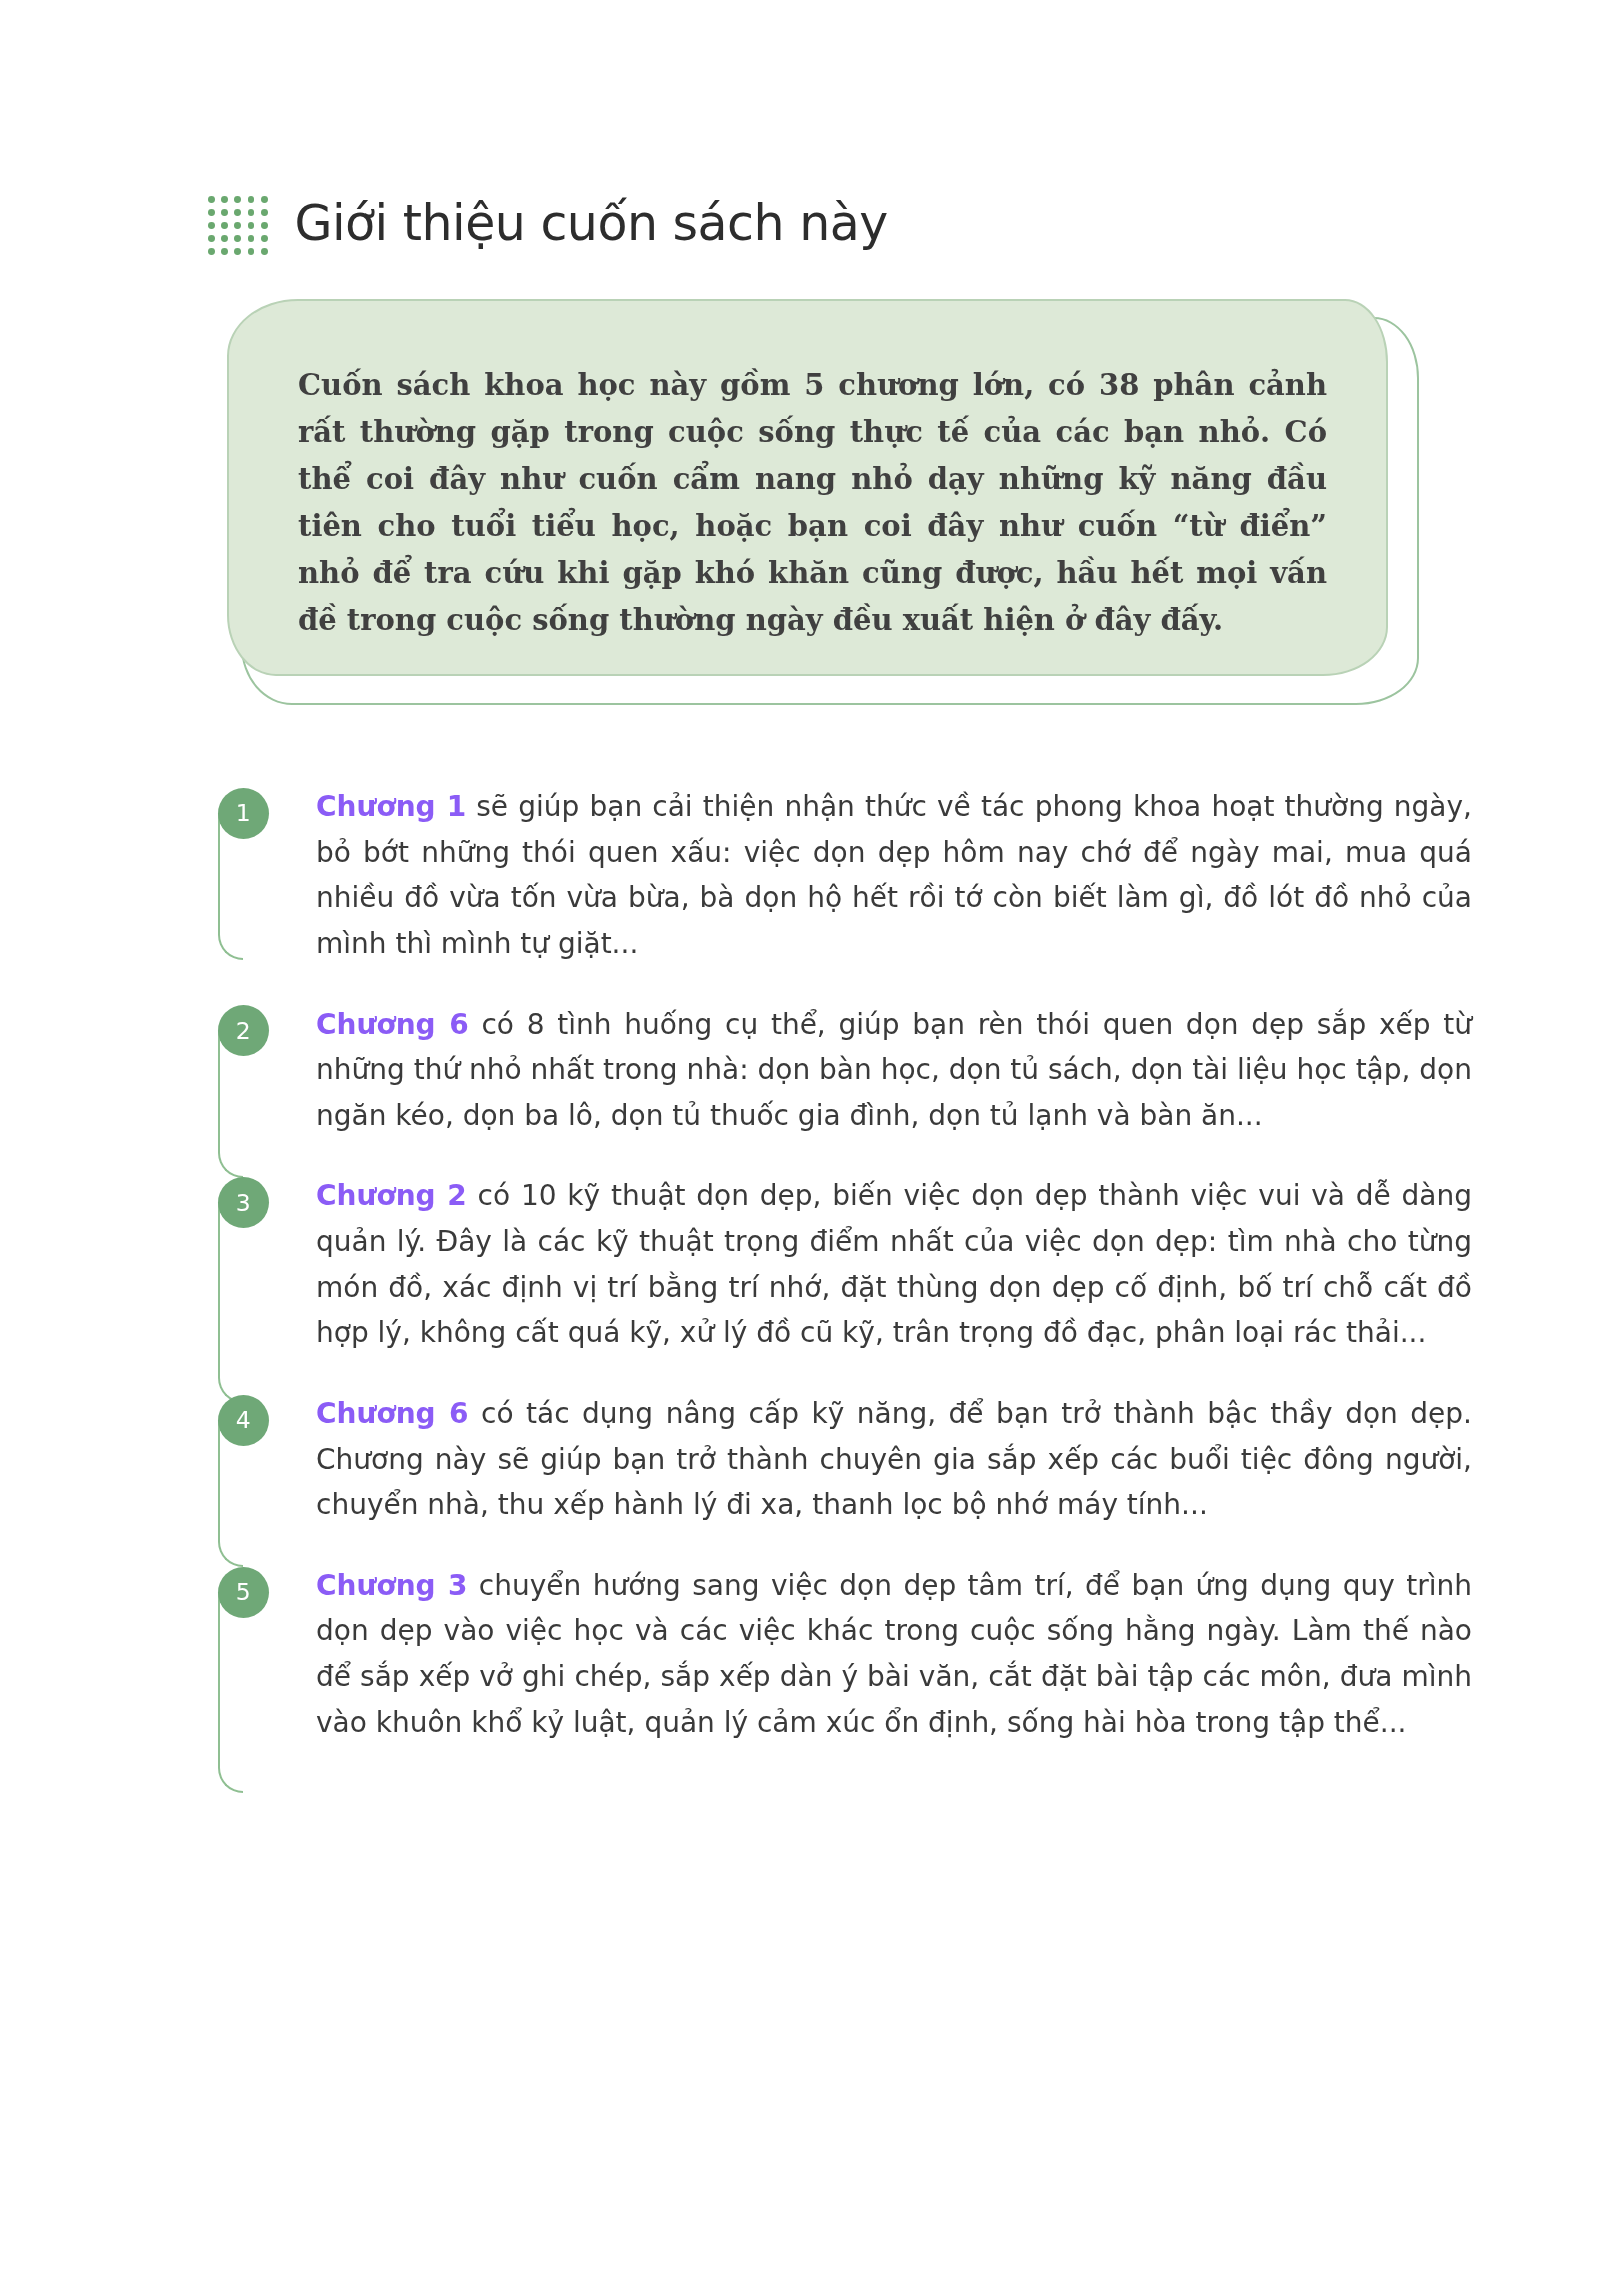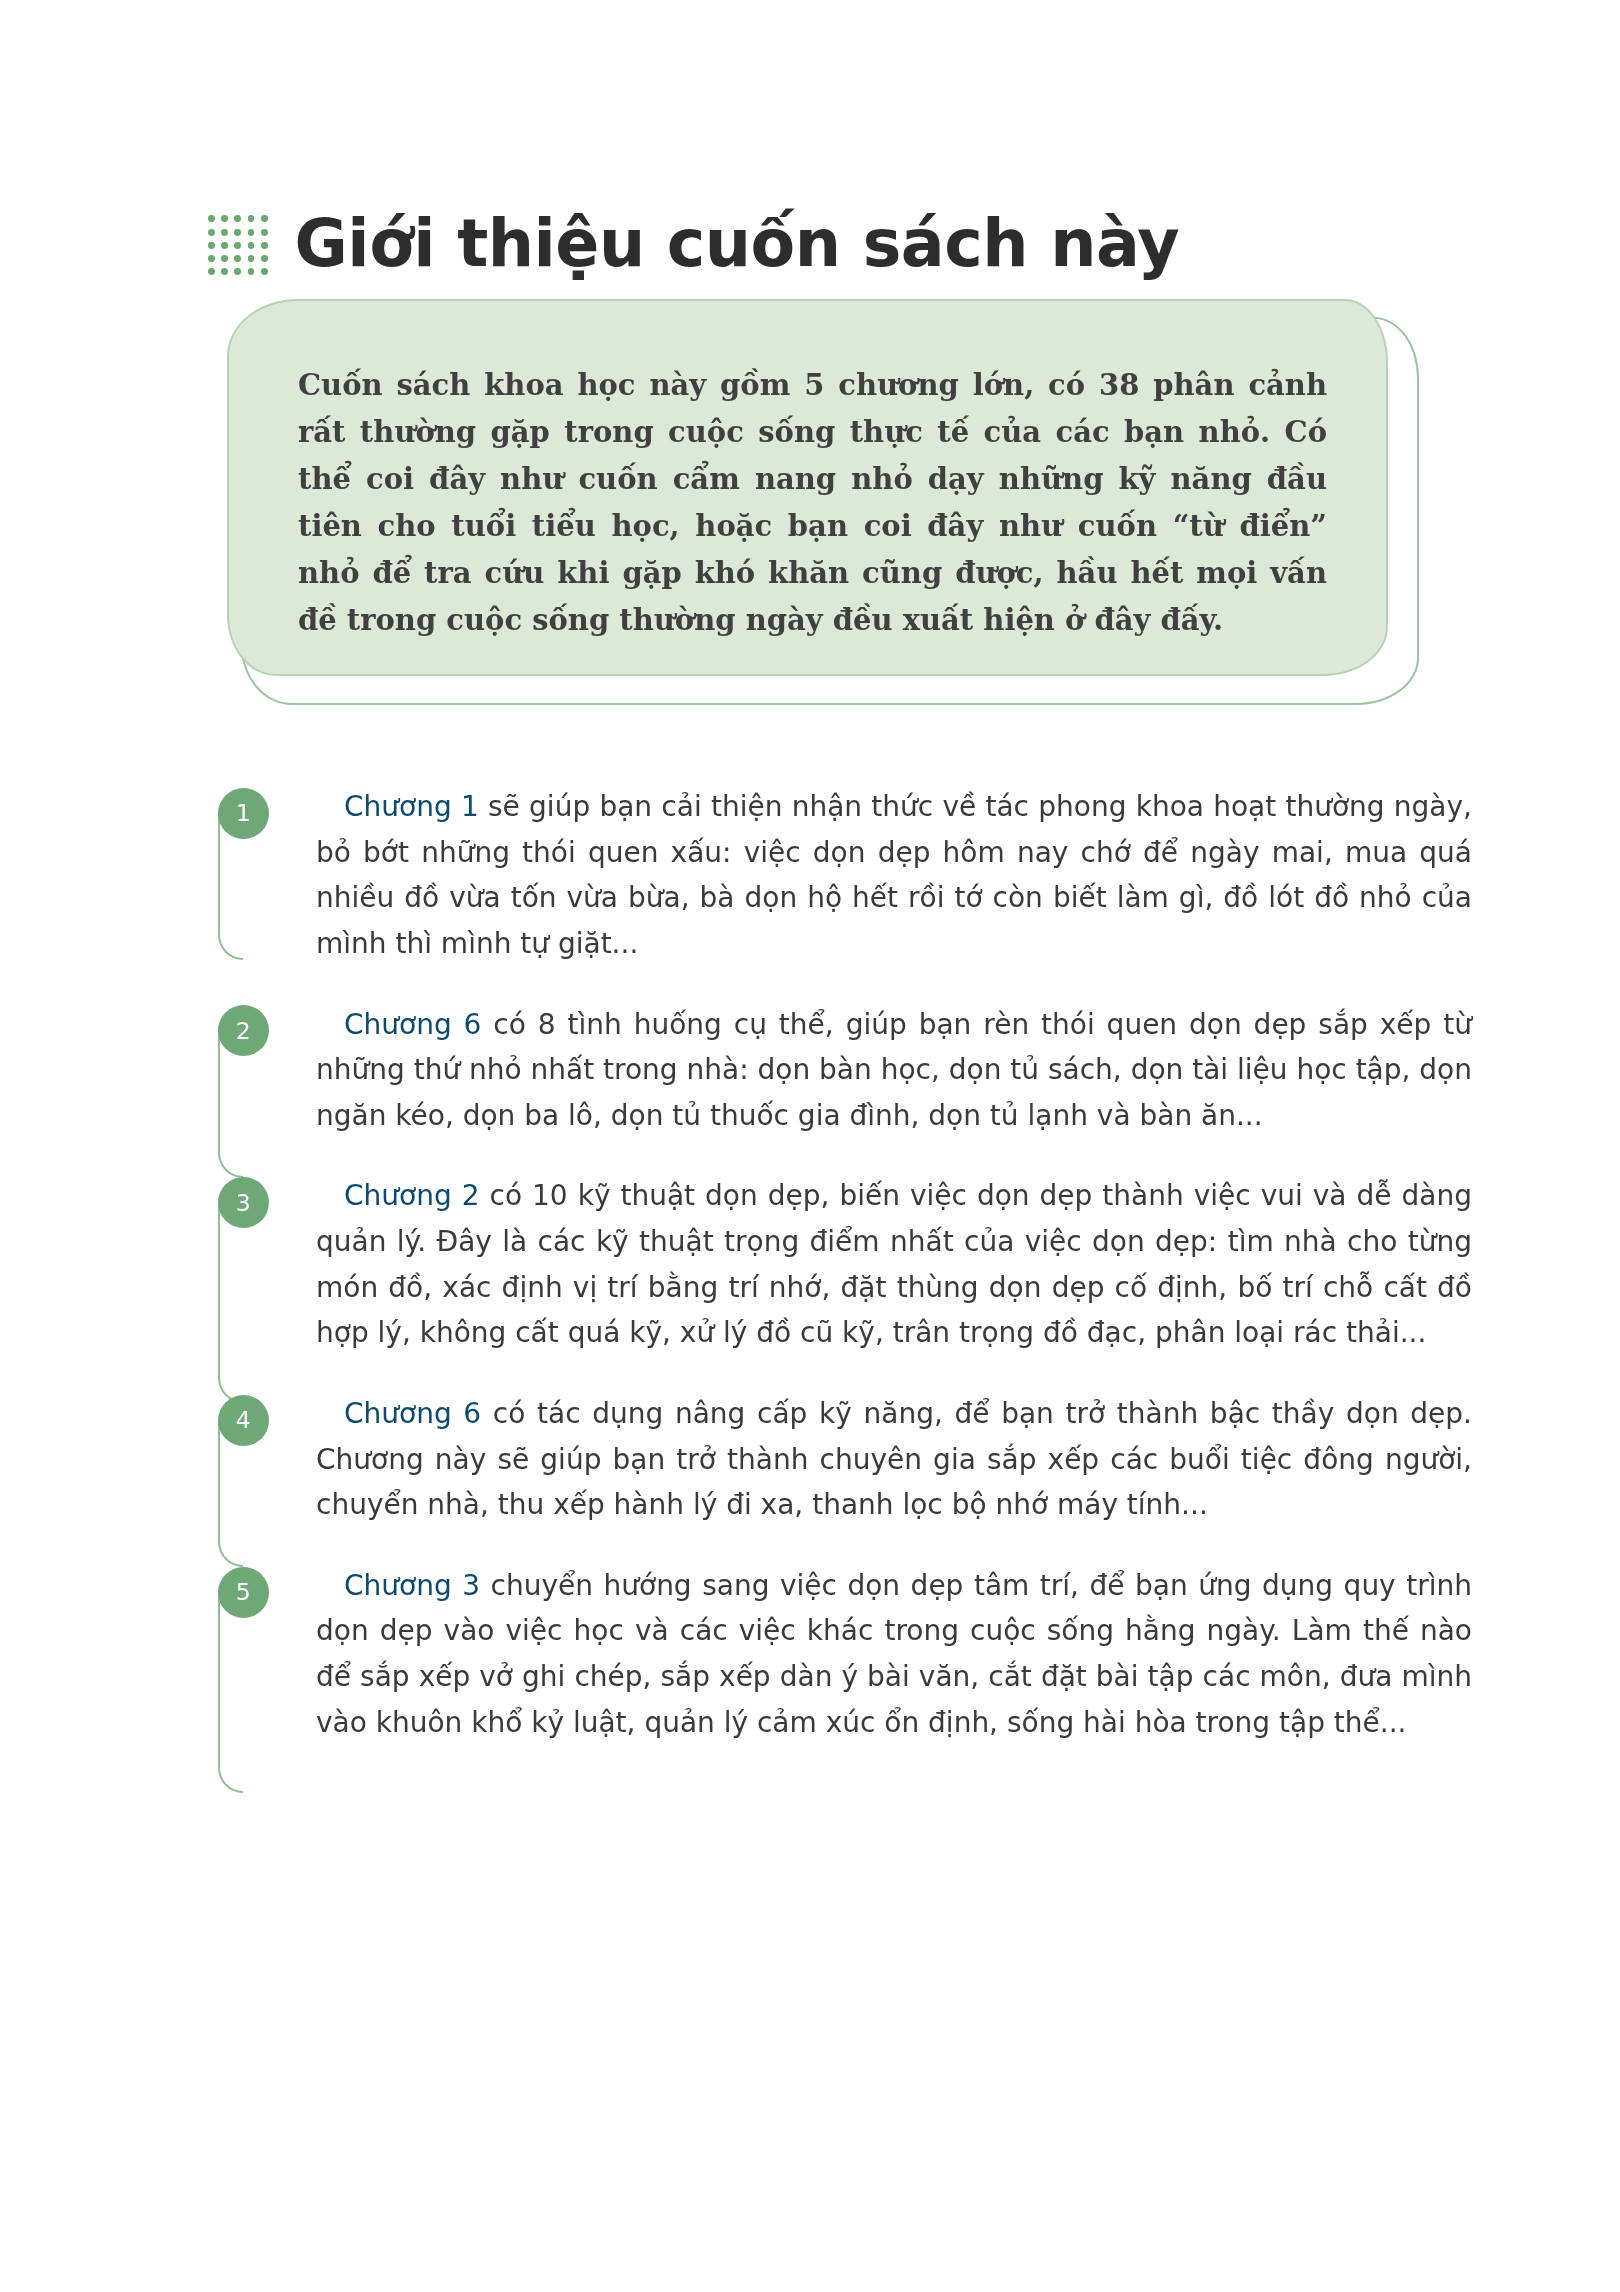--- a/index.html
+++ b/index.html
@@ -40,22 +40,22 @@
   }
   .dot-grid i {
     display: block;
     width: 6.9px;
     height: 6.9px;
     border-radius: 50%;
     background: #6aa86f;
   }
   .page-title {
     font-family: "DejaVu Sans", sans-serif;
-    font-size: 65px;
-    font-weight: bold;
+    font-size: 49px;
+    font-weight: normal;
     color: #2d2d2d;
     letter-spacing: -0.5px;
     white-space: nowrap;
   }
 
   
   .callout-wrap {
     position: absolute;
     left: 227px;
     top: 299px;
@@ -146,23 +146,22 @@
 
   .chapter-text {
     flex: 1;
     font-family: "DejaVu Sans", sans-serif;
     font-size: 28px;
     line-height: 1.63;
     color: #3a3a3a;
     text-align: justify;
   }
   .chapter-text .lead {
-    color: #0c4a6e;
-    font-weight: normal;
-    margin-left: 28px;
+    color: #8b5cf6;
+    font-weight: bold;
   }
 </style>
 </head>
 <body>
 
 <div class="page">
 
   <div class="header">
     <span class="dot-grid">
       <i></i>

